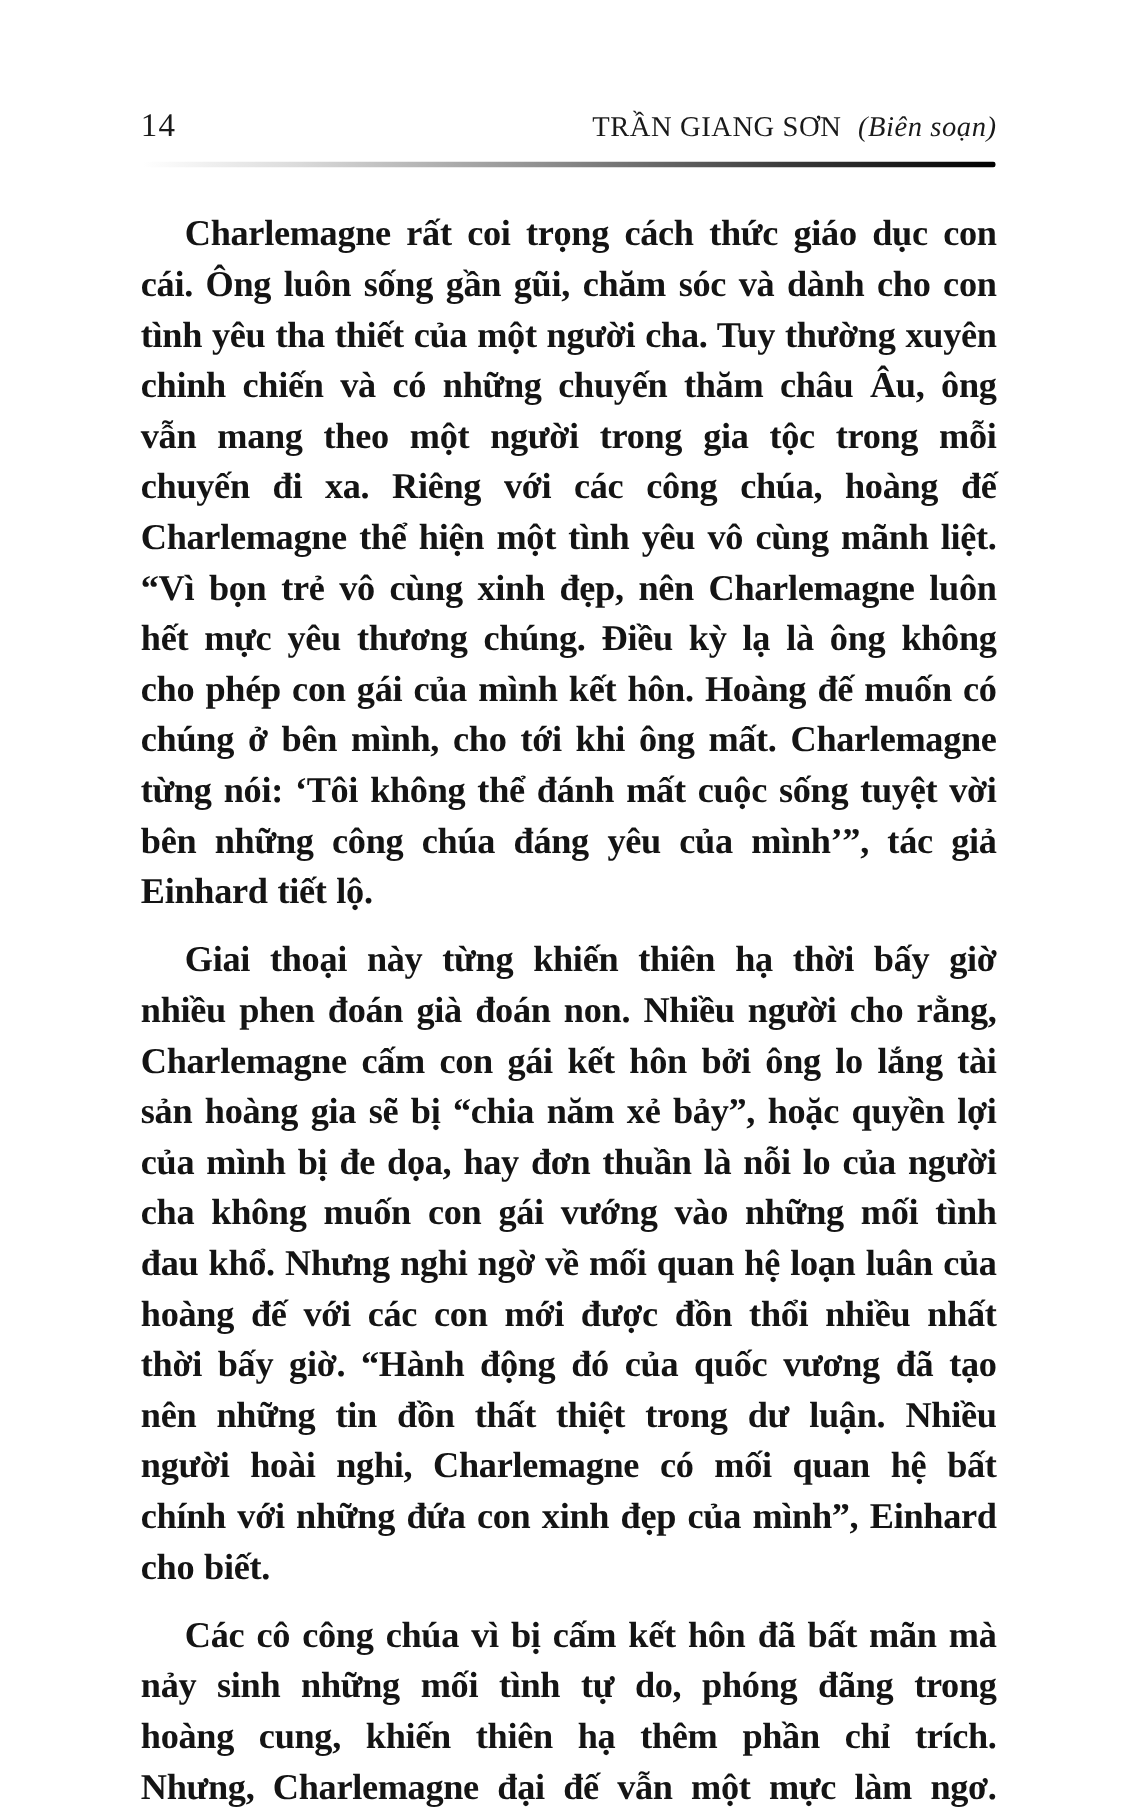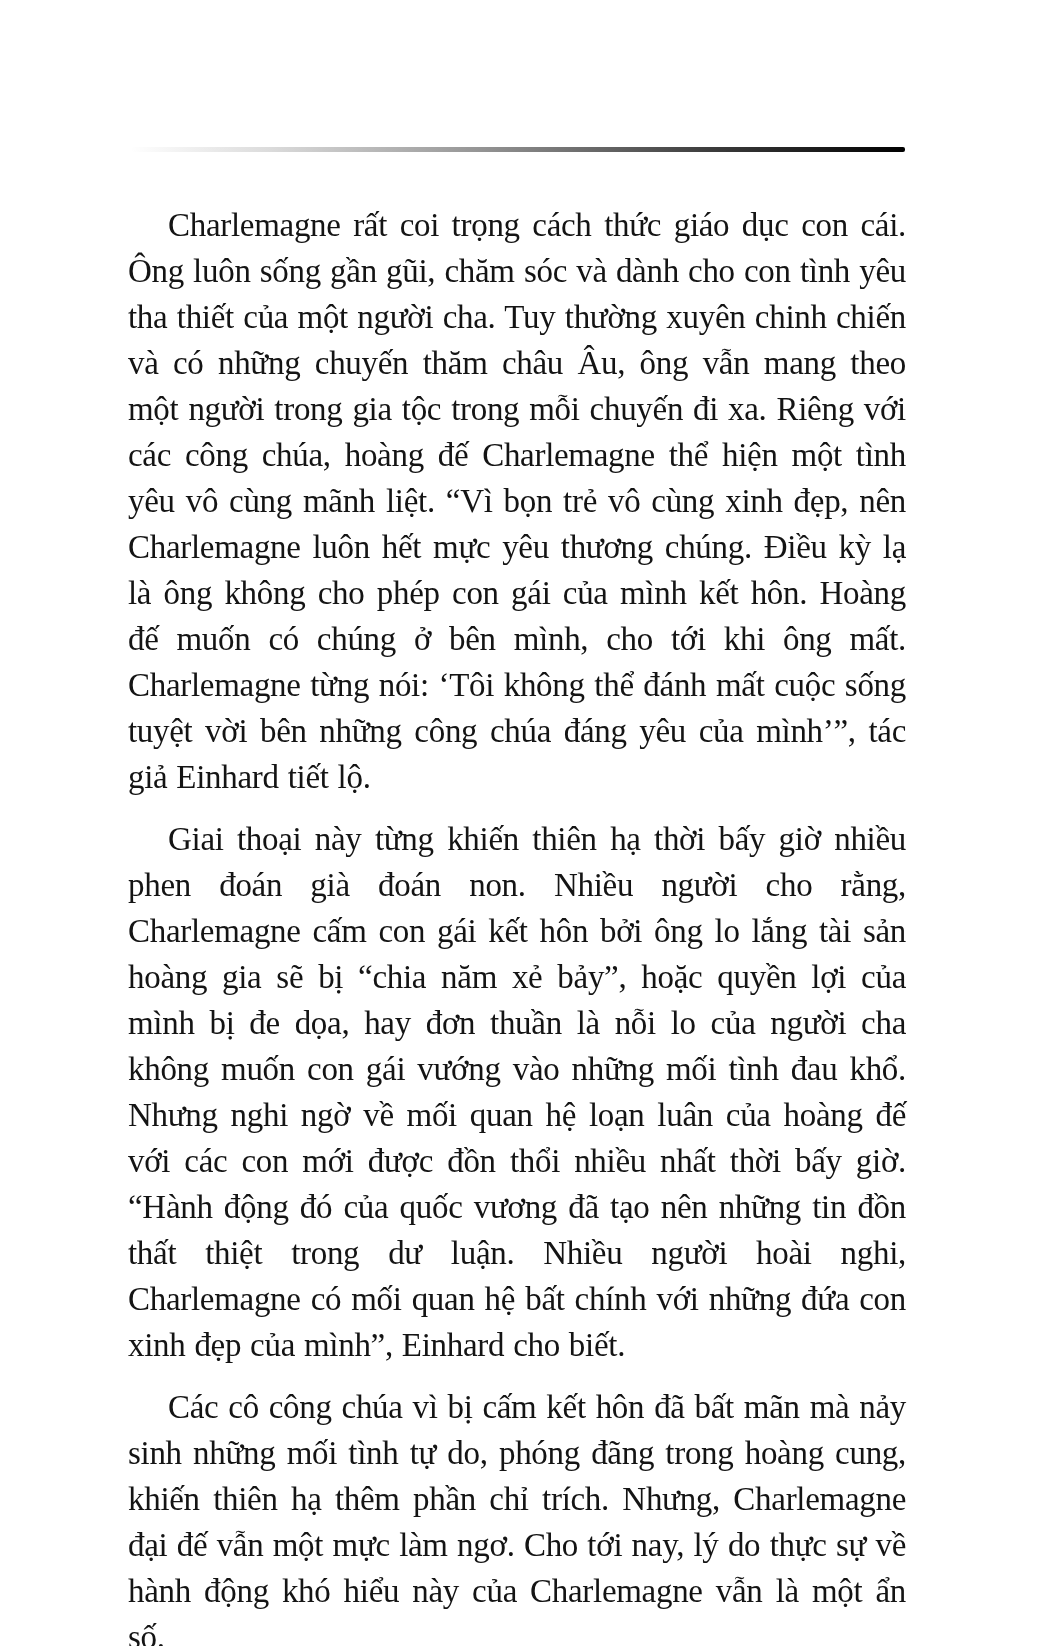--- a/index.html
+++ b/index.html
@@ -63,29 +63,37 @@
     left: 128px;
     width: 778px;
     font-size: 33px;
     line-height: 46px;
     text-align: justify;
     letter-spacing: -0.3px;
     word-spacing: 1px;
     color: #141414;
   }
   .content p {
-    margin: 16px 0 16px 0;
+    margin: 4px 0 16px 0;
     text-indent: 40px;
+    font-weight: bold;
   }
 </style>
 </head>
 <body>
 
 <div class="page">
 
+  <div class="header-row">
+    <span class="page-number">14</span>
+    <span class="running-head">
+      <span class="author">TRẦN GIANG SƠN</span>
+      <span class="role">(Biên soạn)</span>
+    </span>
+  </div>
 
   <div class="header-rule"></div>
 
   <div class="content">
     <p>Charlemagne rất coi trọng cách thức giáo dục con cái. Ông luôn sống gần gũi, chăm sóc và dành cho con tình yêu tha thiết của một người cha. Tuy thường xuyên chinh chiến và có những chuyến thăm châu Âu, ông vẫn mang theo một người trong gia tộc trong mỗi chuyến đi xa. Riêng với các công chúa, hoàng đế Charlemagne thể hiện một tình yêu vô cùng mãnh liệt. “Vì bọn trẻ vô cùng xinh đẹp, nên Charlemagne luôn hết mực yêu thương chúng. Điều kỳ lạ là ông không cho phép con gái của mình kết hôn. Hoàng đế muốn có chúng ở bên mình, cho tới khi ông mất. Charlemagne từng nói: ‘Tôi không thể đánh mất cuộc sống tuyệt vời bên những công chúa đáng yêu của mình’”, tác giả Einhard tiết lộ.</p>
     <p>Giai thoại này từng khiến thiên hạ thời bấy giờ nhiều phen đoán già đoán non. Nhiều người cho rằng, Charlemagne cấm con gái kết hôn bởi ông lo lắng tài sản hoàng gia sẽ bị “chia năm xẻ bảy”, hoặc quyền lợi của mình bị đe dọa, hay đơn thuần là nỗi lo của người cha không muốn con gái vướng vào những mối tình đau khổ. Nhưng nghi ngờ về mối quan hệ loạn luân của hoàng đế với các con mới được đồn thổi nhiều nhất thời bấy giờ. “Hành động đó của quốc vương đã tạo nên những tin đồn thất thiệt trong dư luận. Nhiều người hoài nghi, Charlemagne có mối quan hệ bất chính với những đứa con xinh đẹp của mình”, Einhard cho biết.</p>
     <p>Các cô công chúa vì bị cấm kết hôn đã bất mãn mà nảy sinh những mối tình tự do, phóng đãng trong hoàng cung, khiến thiên hạ thêm phần chỉ trích. Nhưng, Charlemagne đại đế vẫn một mực làm ngơ. Cho tới nay, lý do thực sự về hành động khó hiểu này của Charlemagne vẫn là một ẩn số.</p>
   </div>
 
 </div>

